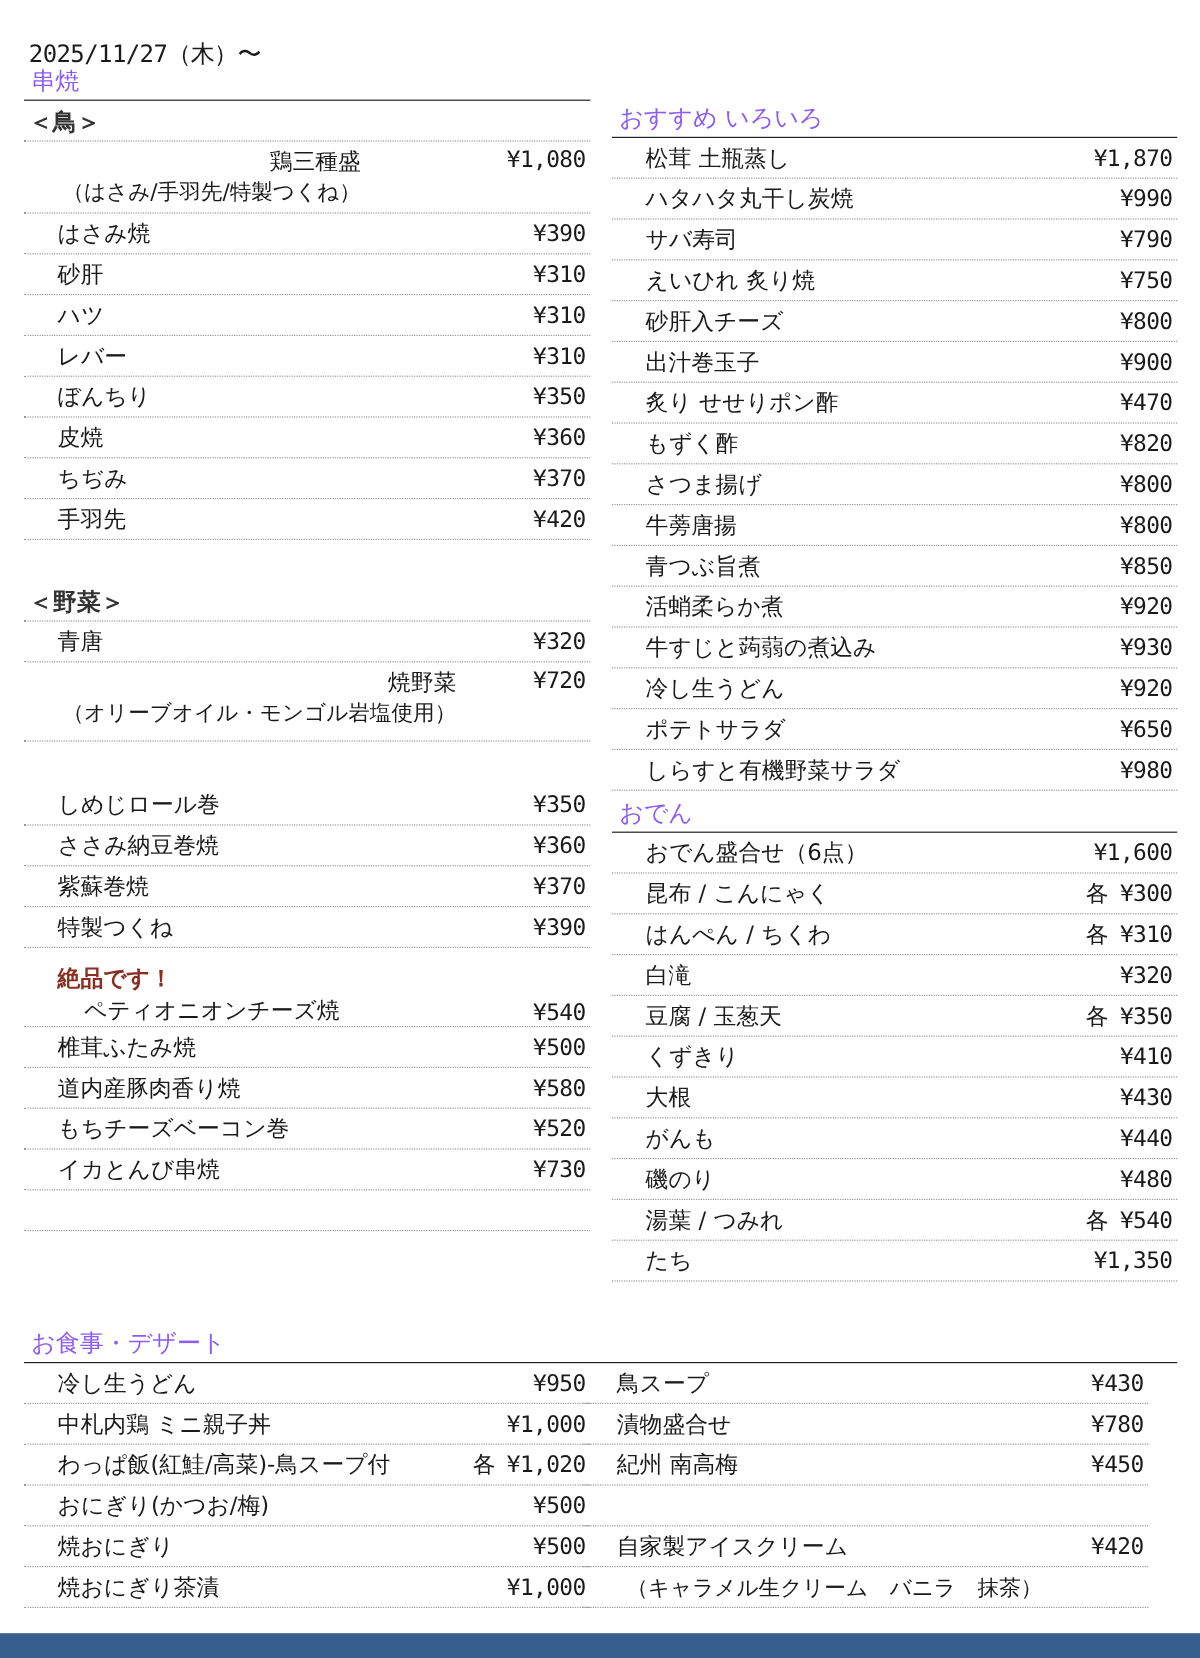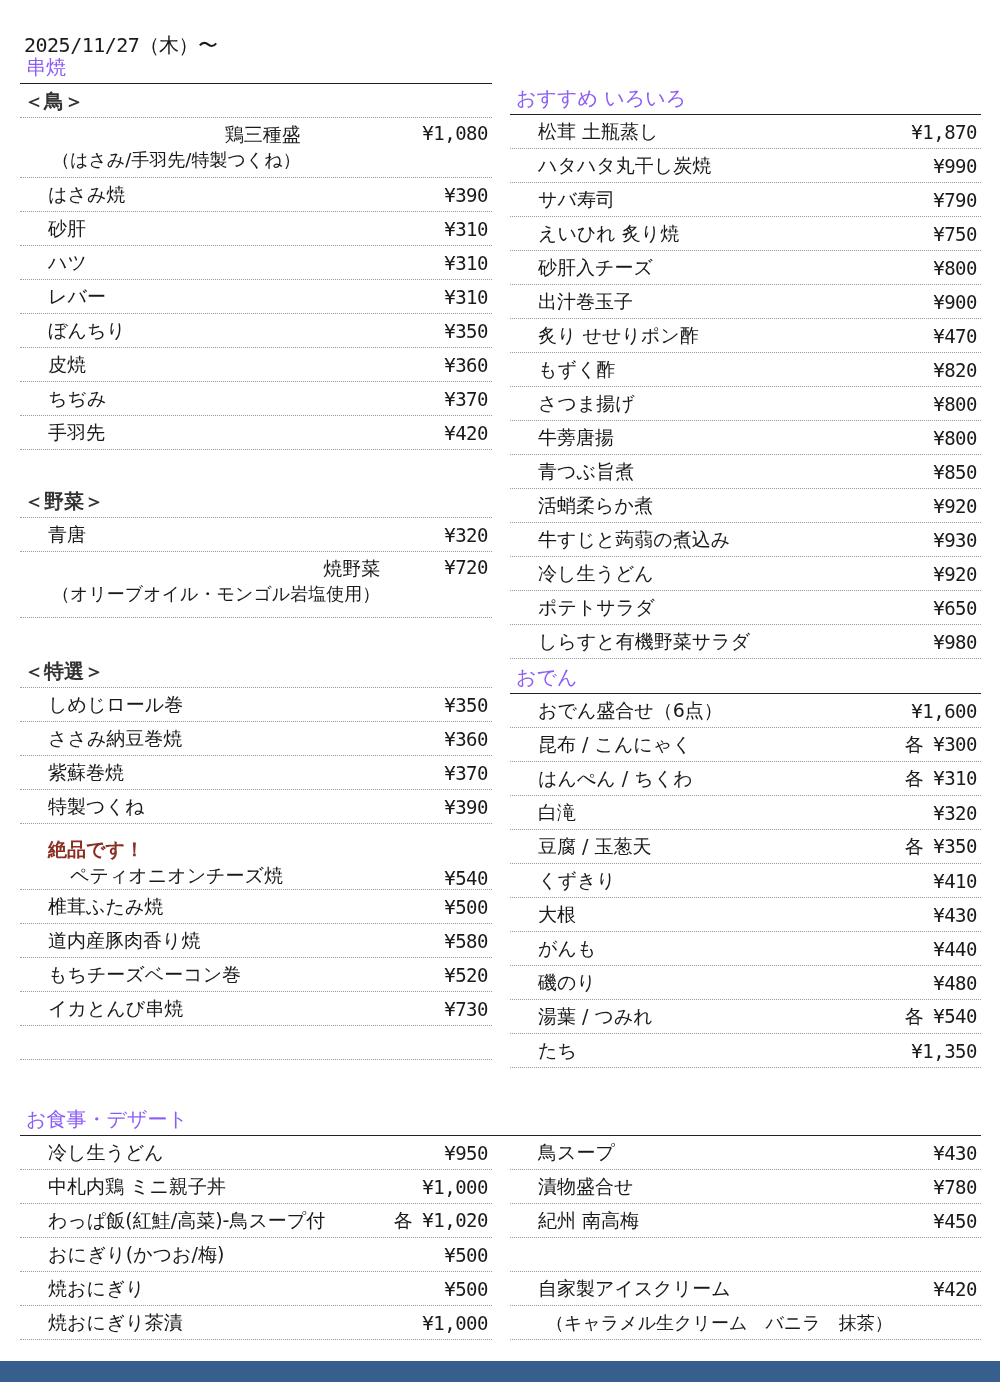--- a/index.html
+++ b/index.html
@@ -89,21 +89,20 @@
     </div>
   <div class="row tall" style="height:66px;">
     <div class="wrap">
       <span class="name">焼野菜</span>
       <span class="note">（オリーブオイル・モンゴル岩塩使用）</span>
     </div>
     <span class="price">¥720</span>
   </div>
 
   <div class="gap" style="height:36px;"></div>
-  <div class="sub-title">＜特選＞</div>
   <div class="row">
       <span class="name">しめじロール巻</span>
       <span class="price">¥350</span>
     </div>
   <div class="row">
       <span class="name">ささみ納豆巻焼</span>
       <span class="price">¥360</span>
     </div>
   <div class="row">
       <span class="name">紫蘇巻焼</span>
@@ -277,21 +276,21 @@
     </div>
   <div class="row">
       <span class="name">焼おにぎり</span>
       <span class="price">¥500</span>
     </div>
   <div class="row">
       <span class="name">焼おにぎり茶漬</span>
       <span class="price">¥1,000</span>
     </div>
 </div>
-<div class="col" style="left:510px; top:1136px; width:471px;">
+<div class="col" style="left:486px; top:1136px; width:471px;">
   <div class="row">
       <span class="name">鳥スープ</span>
       <span class="price">¥430</span>
     </div>
   <div class="row">
       <span class="name">漬物盛合せ</span>
       <span class="price">¥780</span>
     </div>
   <div class="row">
       <span class="name">紀州 南高梅</span>

